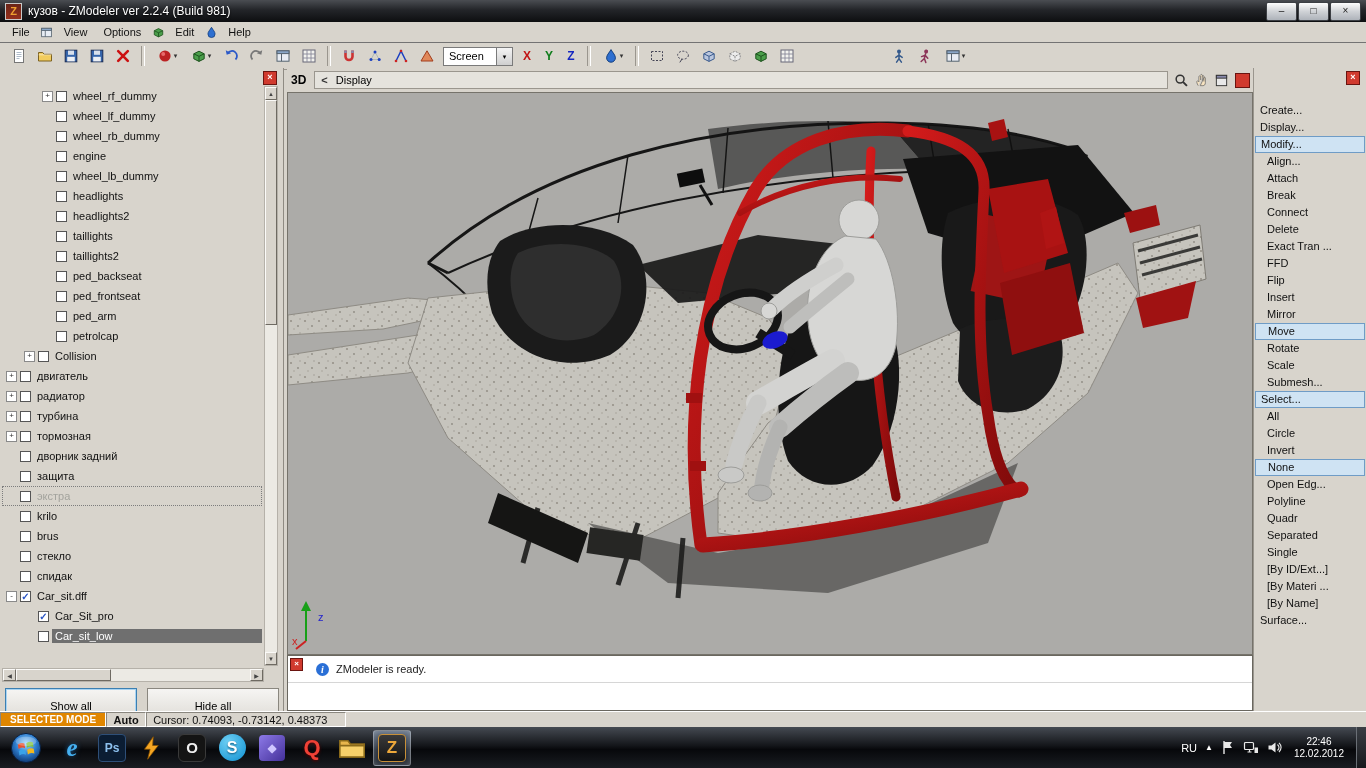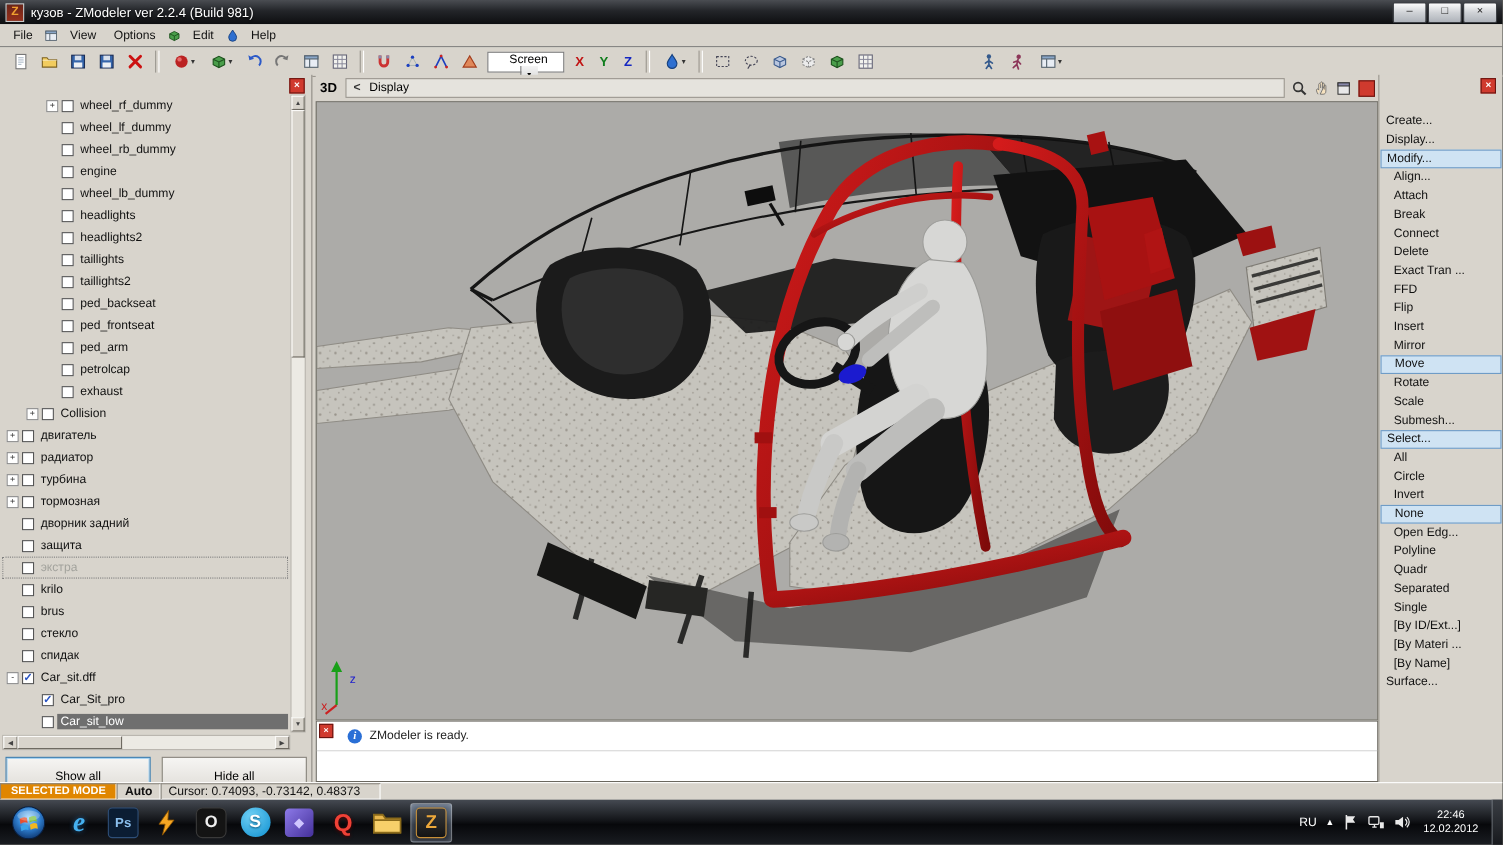--- a/index.html
+++ b/index.html
@@ -27,21 +27,21 @@
   .toolbar{height:26px;background:#d8d4cc;border-bottom:1px solid #9a968e;display:flex;
     align-items:center;padding-left:6px;}
   .tbtn{min-width:24px;height:22px;display:flex;align-items:center;justify-content:center;margin:0 1px;}
   .tbtn.hasdrop{min-width:32px;}
   .tdrop{font-size:7px;color:#333;margin-left:1px;}
   .ticon{display:flex;}
   .ticon svg{display:block;}
   .tsep{width:2px;height:20px;border-left:1px solid #9a968e;border-right:1px solid #fff;margin:0 5px;}
   .tspace{height:1px;}
   .combo{width:70px;height:19px;background:#fff;border:1px solid #7a7a7a;display:flex;
-    align-items:center;font-size:11px;padding-left:5px;box-sizing:border-box;margin:0 3px;flex-direction:column;}
+    align-items:center;font-size:11px;padding-left:5px;box-sizing:border-box;margin:0 3px;}
   .combo-val{flex:1;}
   .combo-arrow{width:15px;height:17px;background:linear-gradient(#f4f4f4,#cfcfcf);
     border-left:1px solid #7a7a7a;text-align:center;font-size:7px;line-height:17px;}
   .axisbtn{font-weight:bold;font-size:12px;min-width:20px;}
 
   
   .left-panel{position:absolute;left:0;top:68px;width:284px;height:643px;background:#d8d4cc;
     border-right:1px solid #8f8b83;box-sizing:border-box;}
   .panel-close{position:absolute;top:3px;right:6px;width:12px;height:12px;background:#d03a2e;
     border:1px solid #6a1410;color:#fff;font-size:9px;line-height:10px;text-align:center;font-weight:bold;}
@@ -484,25 +484,20 @@
         <div class="trow" style="padding-left: 40px;">
           <span class="exp noexp"></span>
           <span class="cb"></span>
           <span class="tlabel">ped_arm</span>
         </div>
         <div class="trow" style="padding-left: 40px;">
           <span class="exp noexp"></span>
           <span class="cb"></span>
           <span class="tlabel">petrolcap</span>
         </div>
-        <div class="trow" style="padding-left: 40px;">
-          <span class="exp noexp"></span>
-          <span class="cb"></span>
-          <span class="tlabel">exhaust</span>
-        </div>
         <div class="trow" style="padding-left: 22px;">
           <span class="exp">+</span>
           <span class="cb"></span>
           <span class="tlabel">Collision</span>
         </div>
         <div class="trow" style="padding-left: 4px;">
           <span class="exp">+</span>
           <span class="cb"></span>
           <span class="tlabel">двигатель</span>
         </div>

